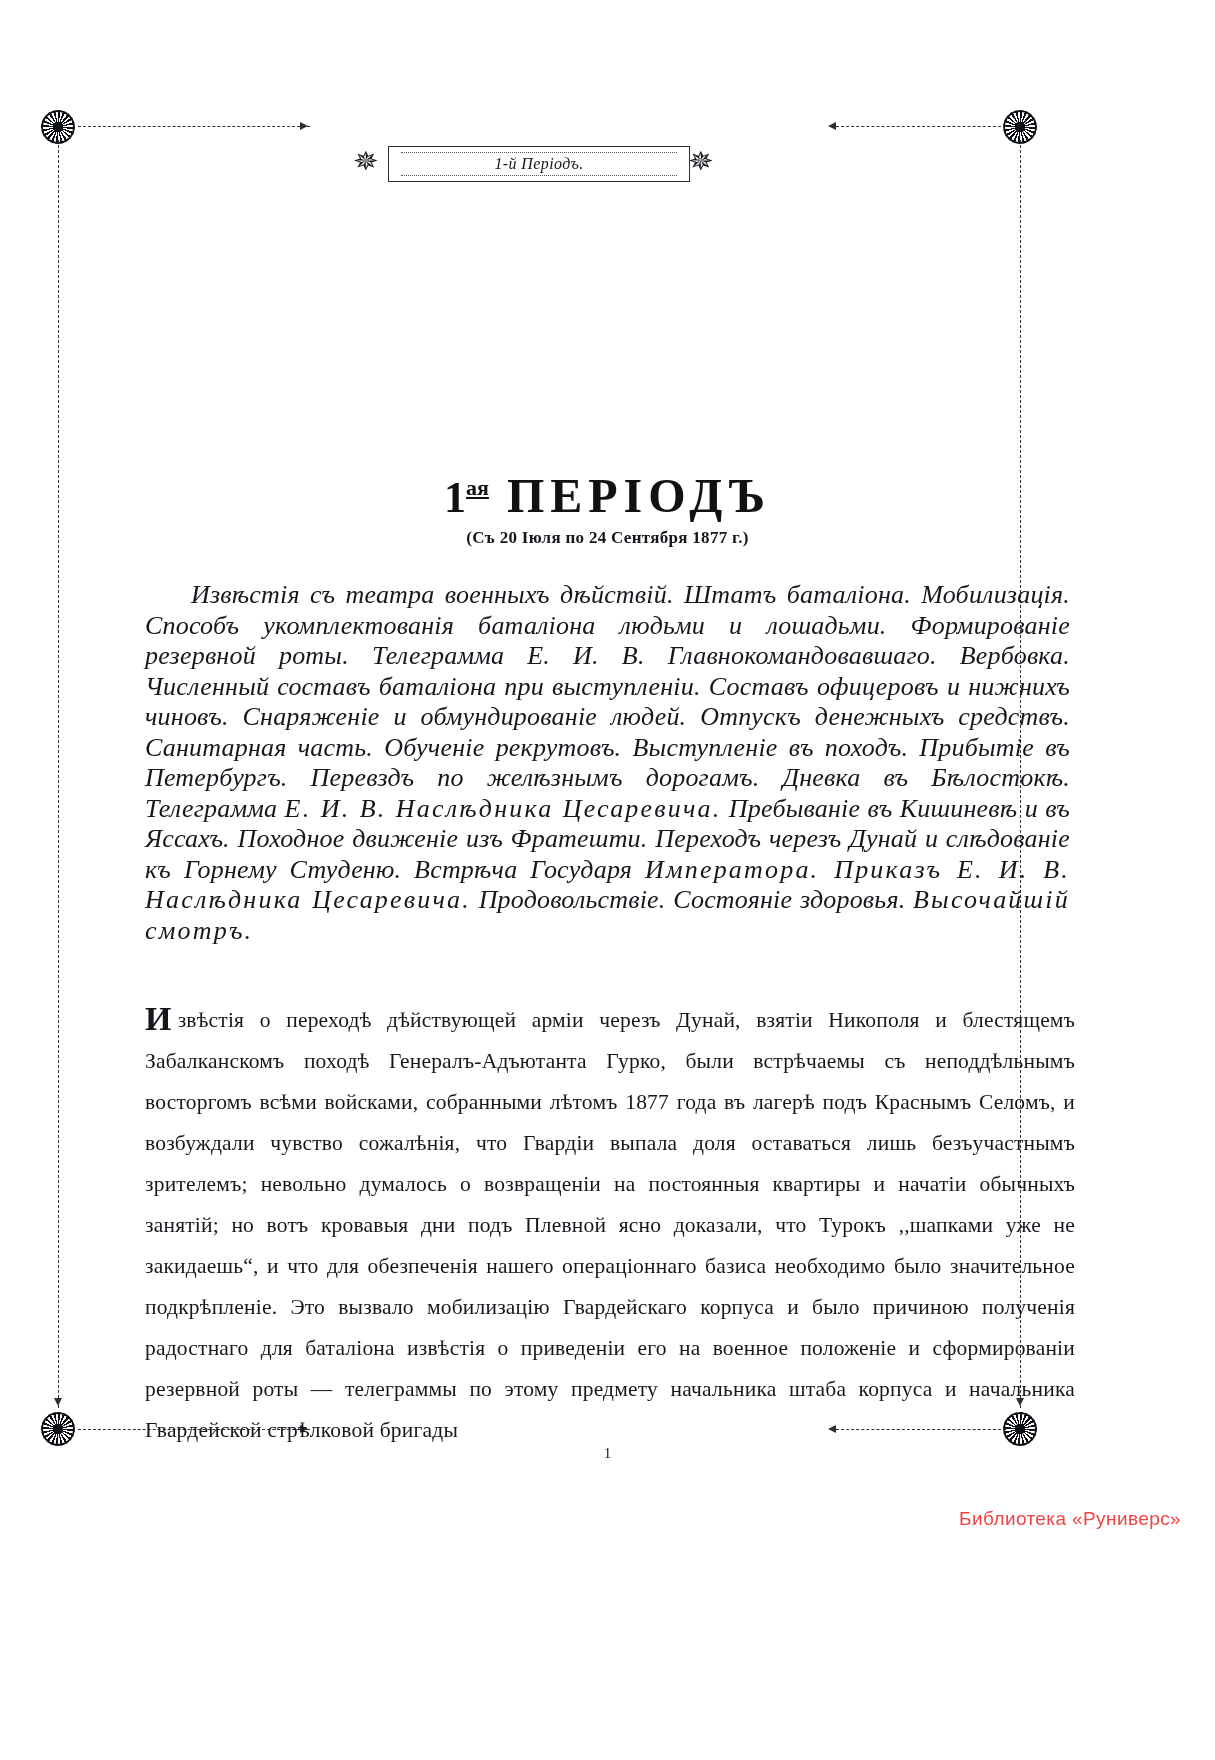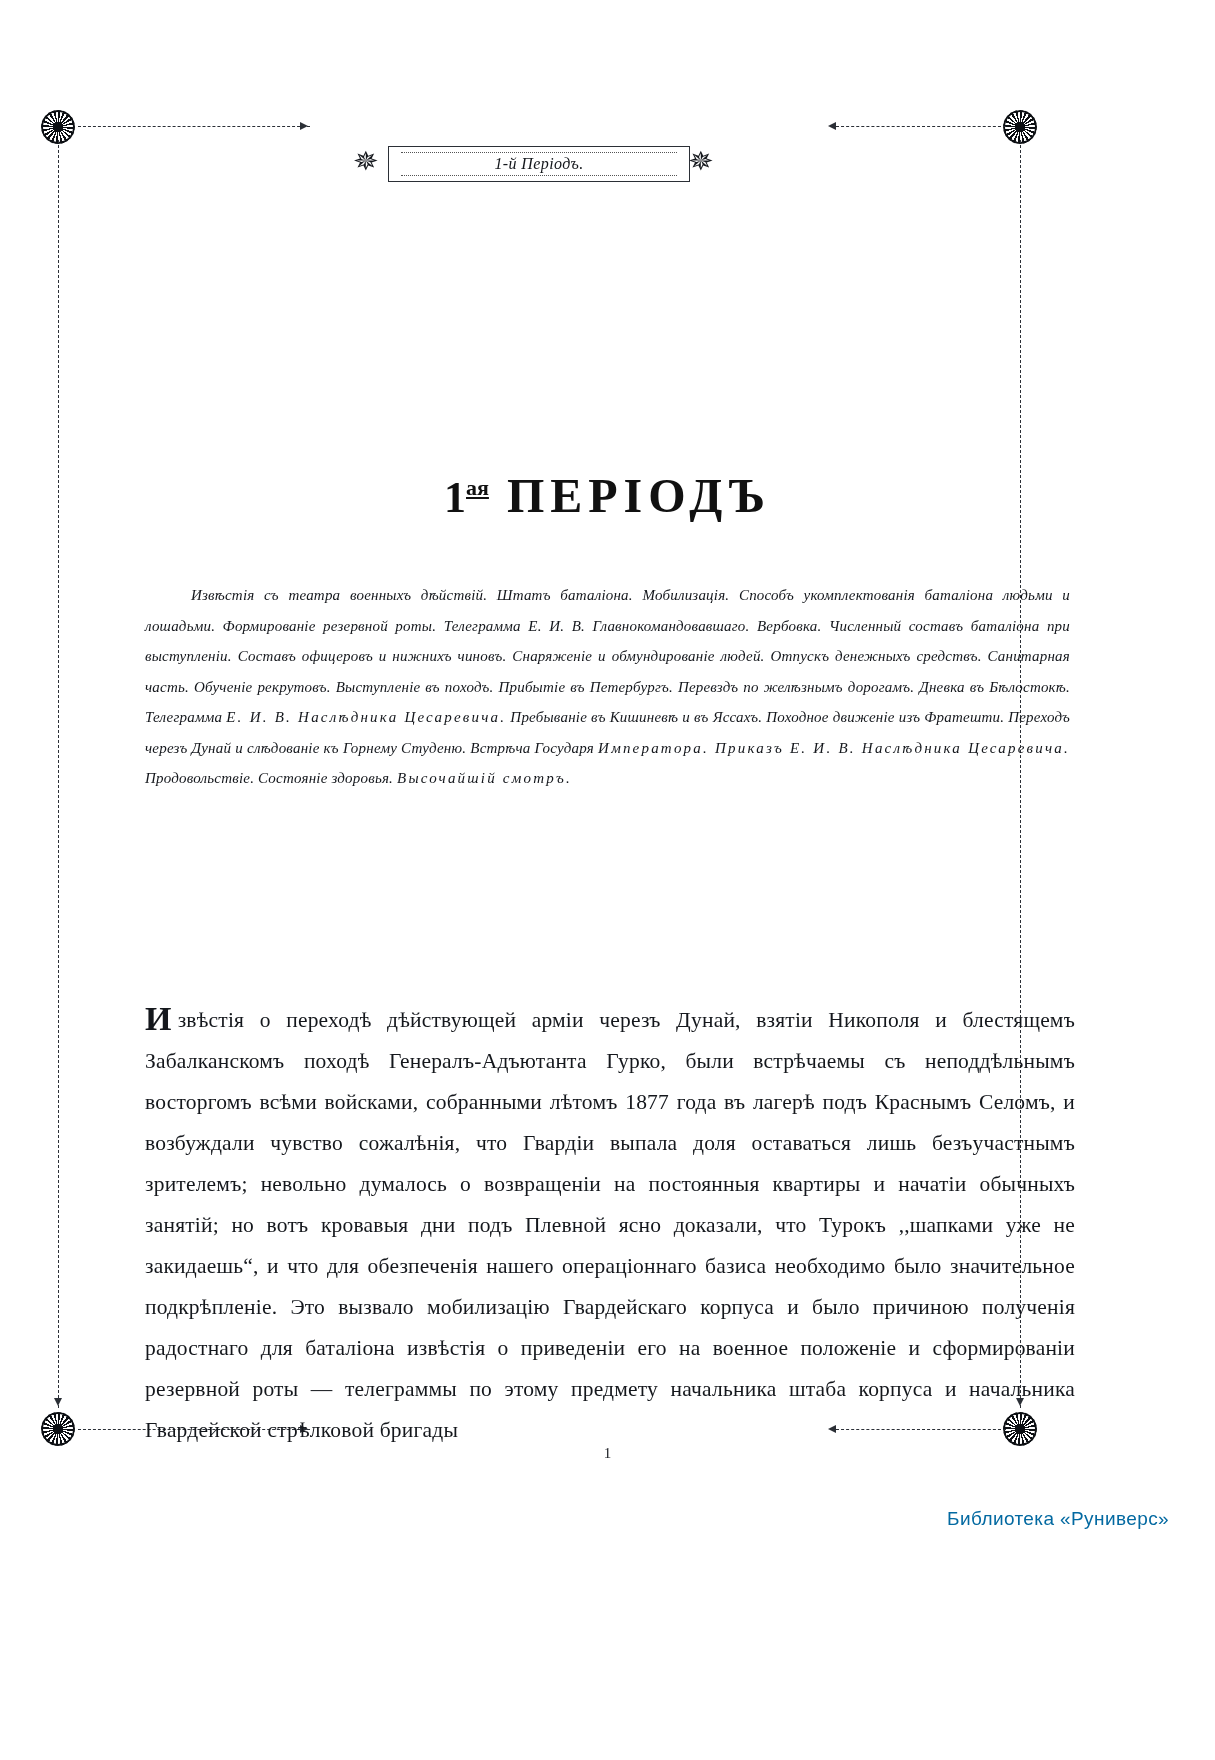--- a/index.html
+++ b/index.html
@@ -137,21 +137,21 @@
     letter-spacing: .3px;
   }
 
   
   .argument {
     position: absolute;
     left: 145px;
     top: 580px;
     width: 925px;
     font-style: italic;
-    font-size: 15px;
+    font-size: 26px;
     line-height: 30.5px;
     text-align: justify;
     text-indent: 46px;
     color: #14171c;
     letter-spacing: .2px;
   }
   .argument .spaced {
     letter-spacing: 2.2px;
   }
 
@@ -181,25 +181,25 @@
     left: 0; right: 0;
     top: 1445px;
     text-align: center;
     font-size: 15px;
     color: #1a1d22;
   }
 
   
   .watermark {
     position: absolute;
-    right: 46px;
+    right: 34px;
     top: 1508px;
     font-family: "Liberation Sans", sans-serif;
     font-size: 19px;
-    color: #0369a1;
+    color: #ef4444;
     letter-spacing: .4px;
   }
 </style>
 </head>
 <body>
 
 <div id="page">
 
   <div class="corner tl"></div>
   <div class="corner tr"></div>
@@ -223,20 +223,21 @@
   <div class="flourish l">✵</div>
   <div class="flourish r">✵</div>
   <div class="running-head">
     <div class="inner">1-й Періодъ.</div>
   </div>
 
   <div class="period-title">
     <span class="num">1</span><span class="sup">ая</span>
     <span>ПЕРІОДЪ</span>
   </div>
+  <div class="period-sub">(Съ 20 Іюля по 24 Сентября 1877 г.)</div>
 
   <div class="argument">
     <span>Извѣстія съ театра военныхъ дѣйствій. Штатъ баталіона. Мобилизація. Способъ укомплектованія баталіона людьми и лошадьми. Формированіе резервной роты. Телеграмма Е. И. В. Главнокомандовавшаго. Вербовка. Численный составъ баталіона при выступленіи. Составъ офицеровъ и нижнихъ чиновъ. Снаряженіе и обмундированіе людей. Отпускъ денежныхъ средствъ. Санитарная часть. Обученіе рекрутовъ. Выступленіе въ походъ. Прибытіе въ Петербургъ. Перевздъ по желѣзнымъ дорогамъ. Дневка въ Бѣлостокѣ. Телеграмма</span>
     <span class="spaced">Е. И. В. Наслѣдника Цесаревича.</span>
     <span> Пребываніе въ Кишиневѣ и въ Яссахъ. Походное движеніе изъ Фратешти. Переходъ черезъ Дунай и слѣдованіе къ Горнему Студеню. Встрѣча Государя</span>
     <span class="spaced">Императора. Приказъ Е. И. В. Наслѣдника Цесаревича.</span>
     <span> Продовольствіе. Состояніе здоровья.</span>
     <span class="spaced">Высочайшій смотръ.</span>
   </div>
 

